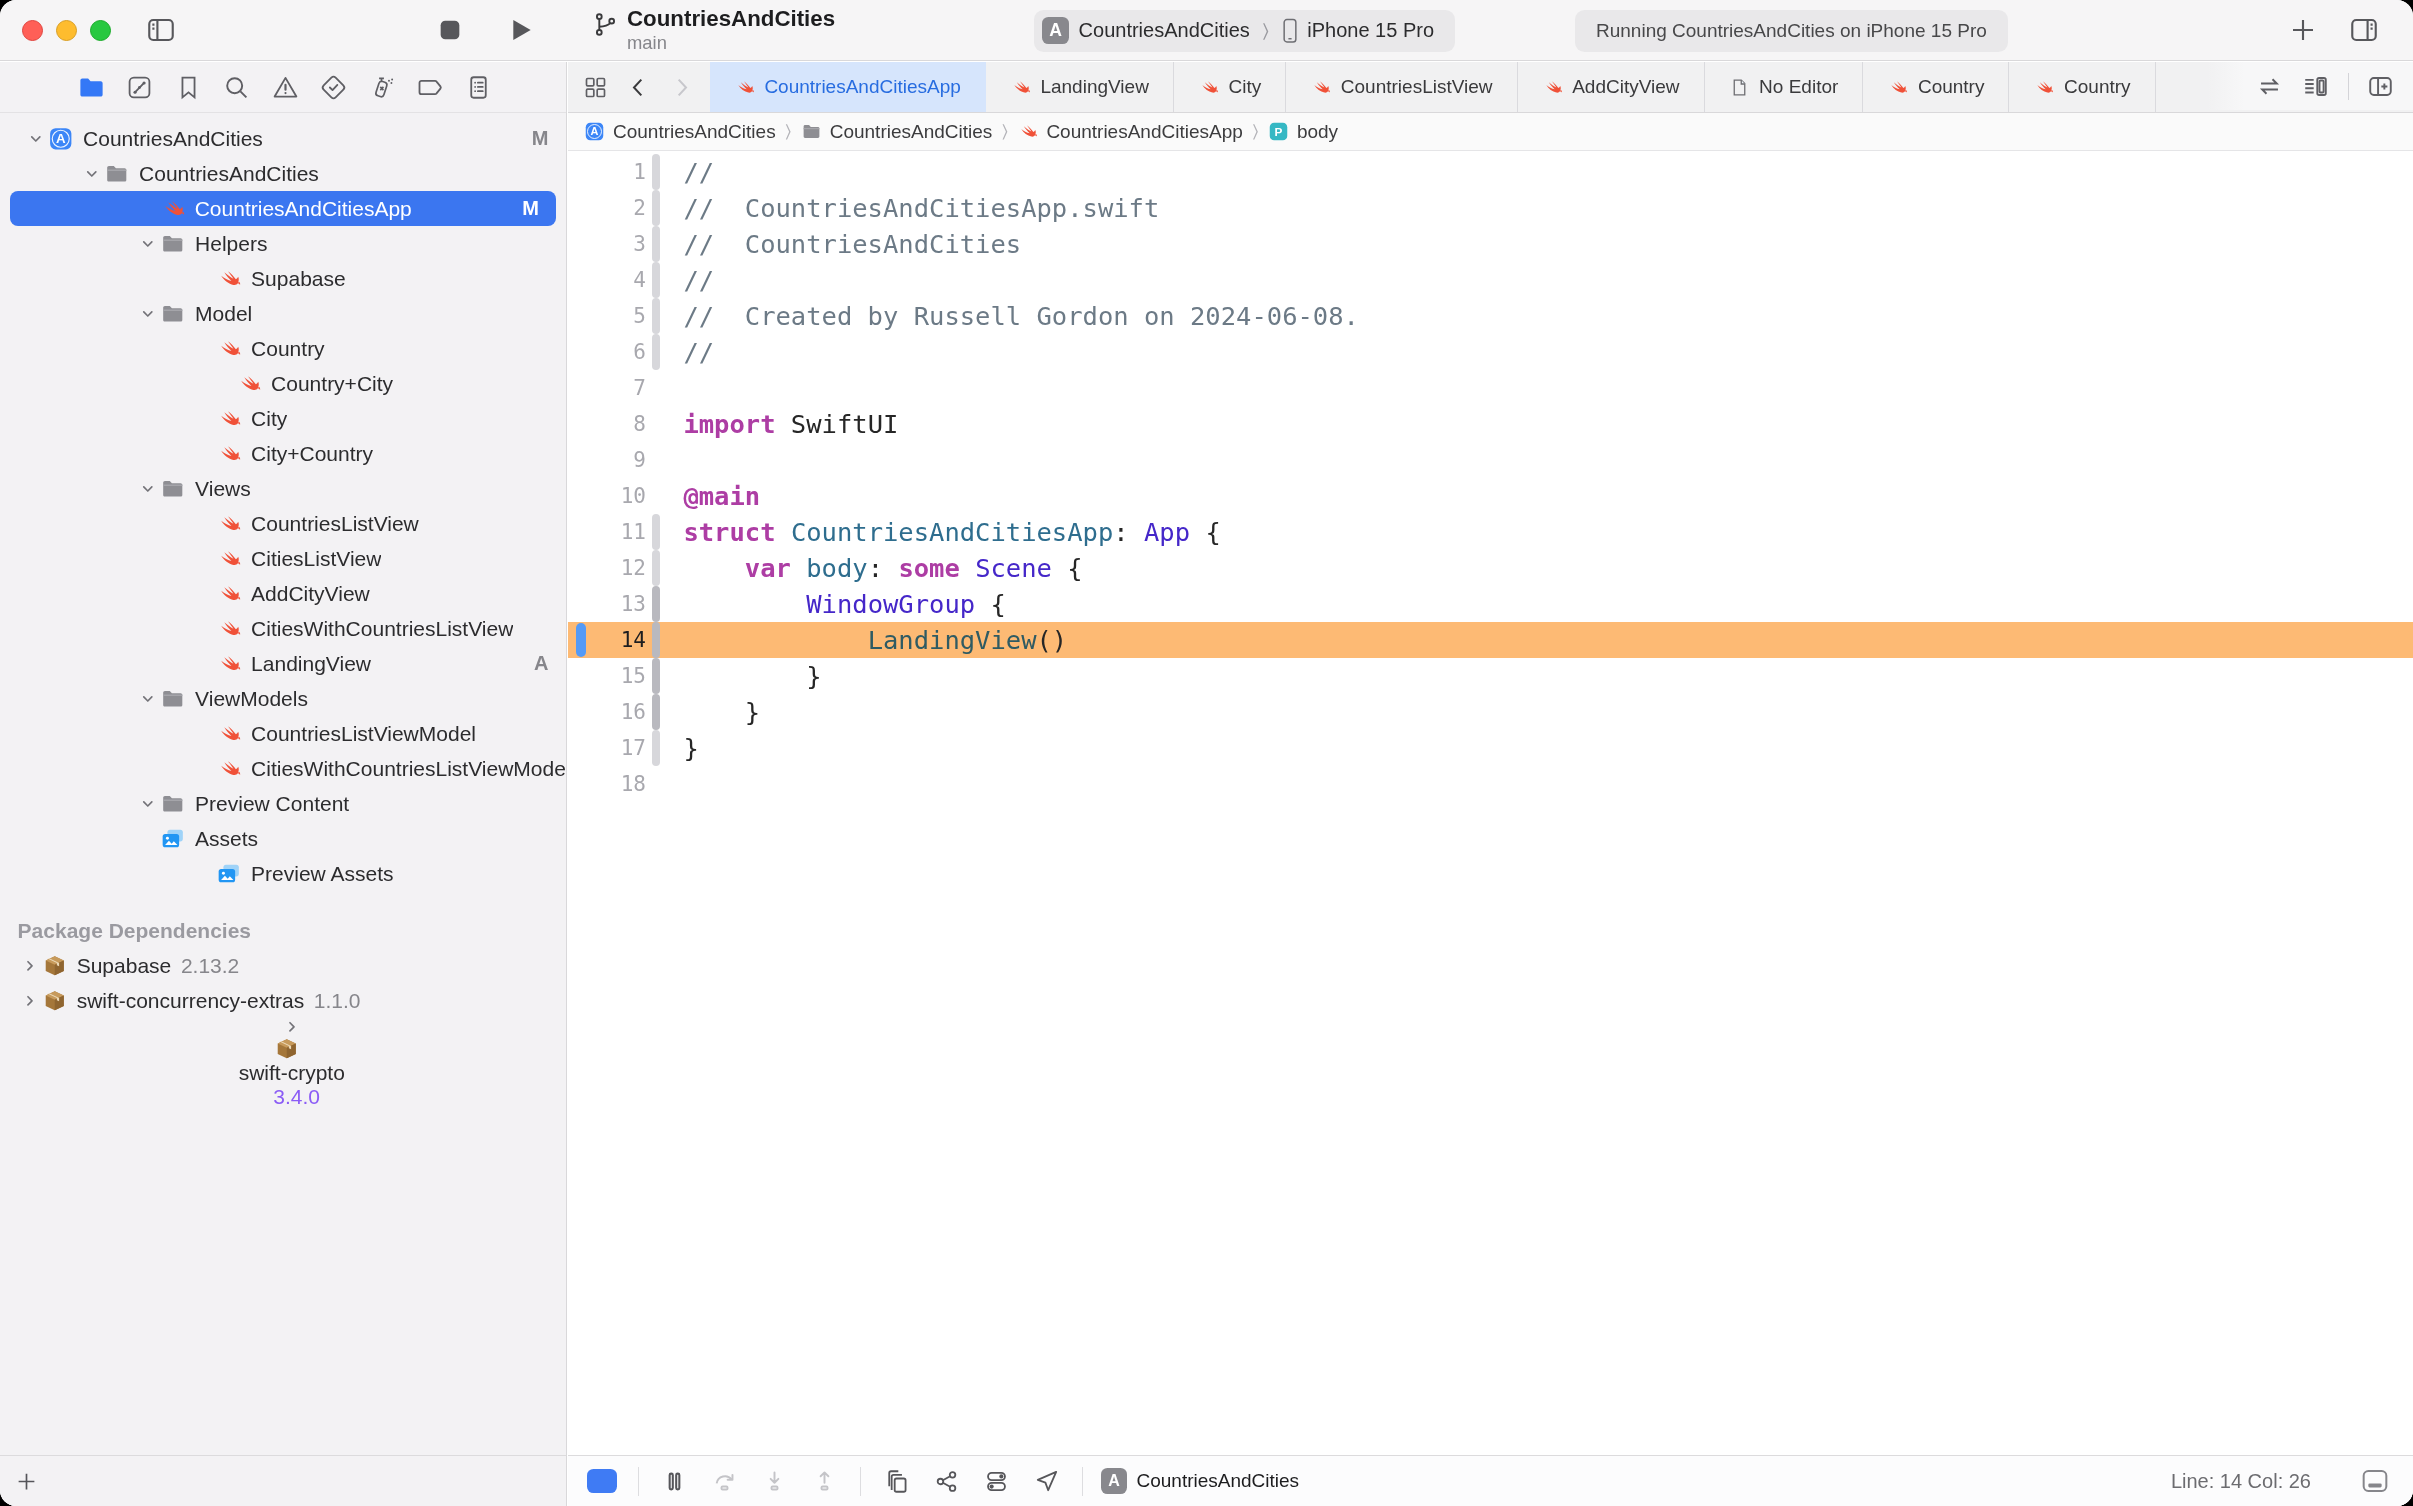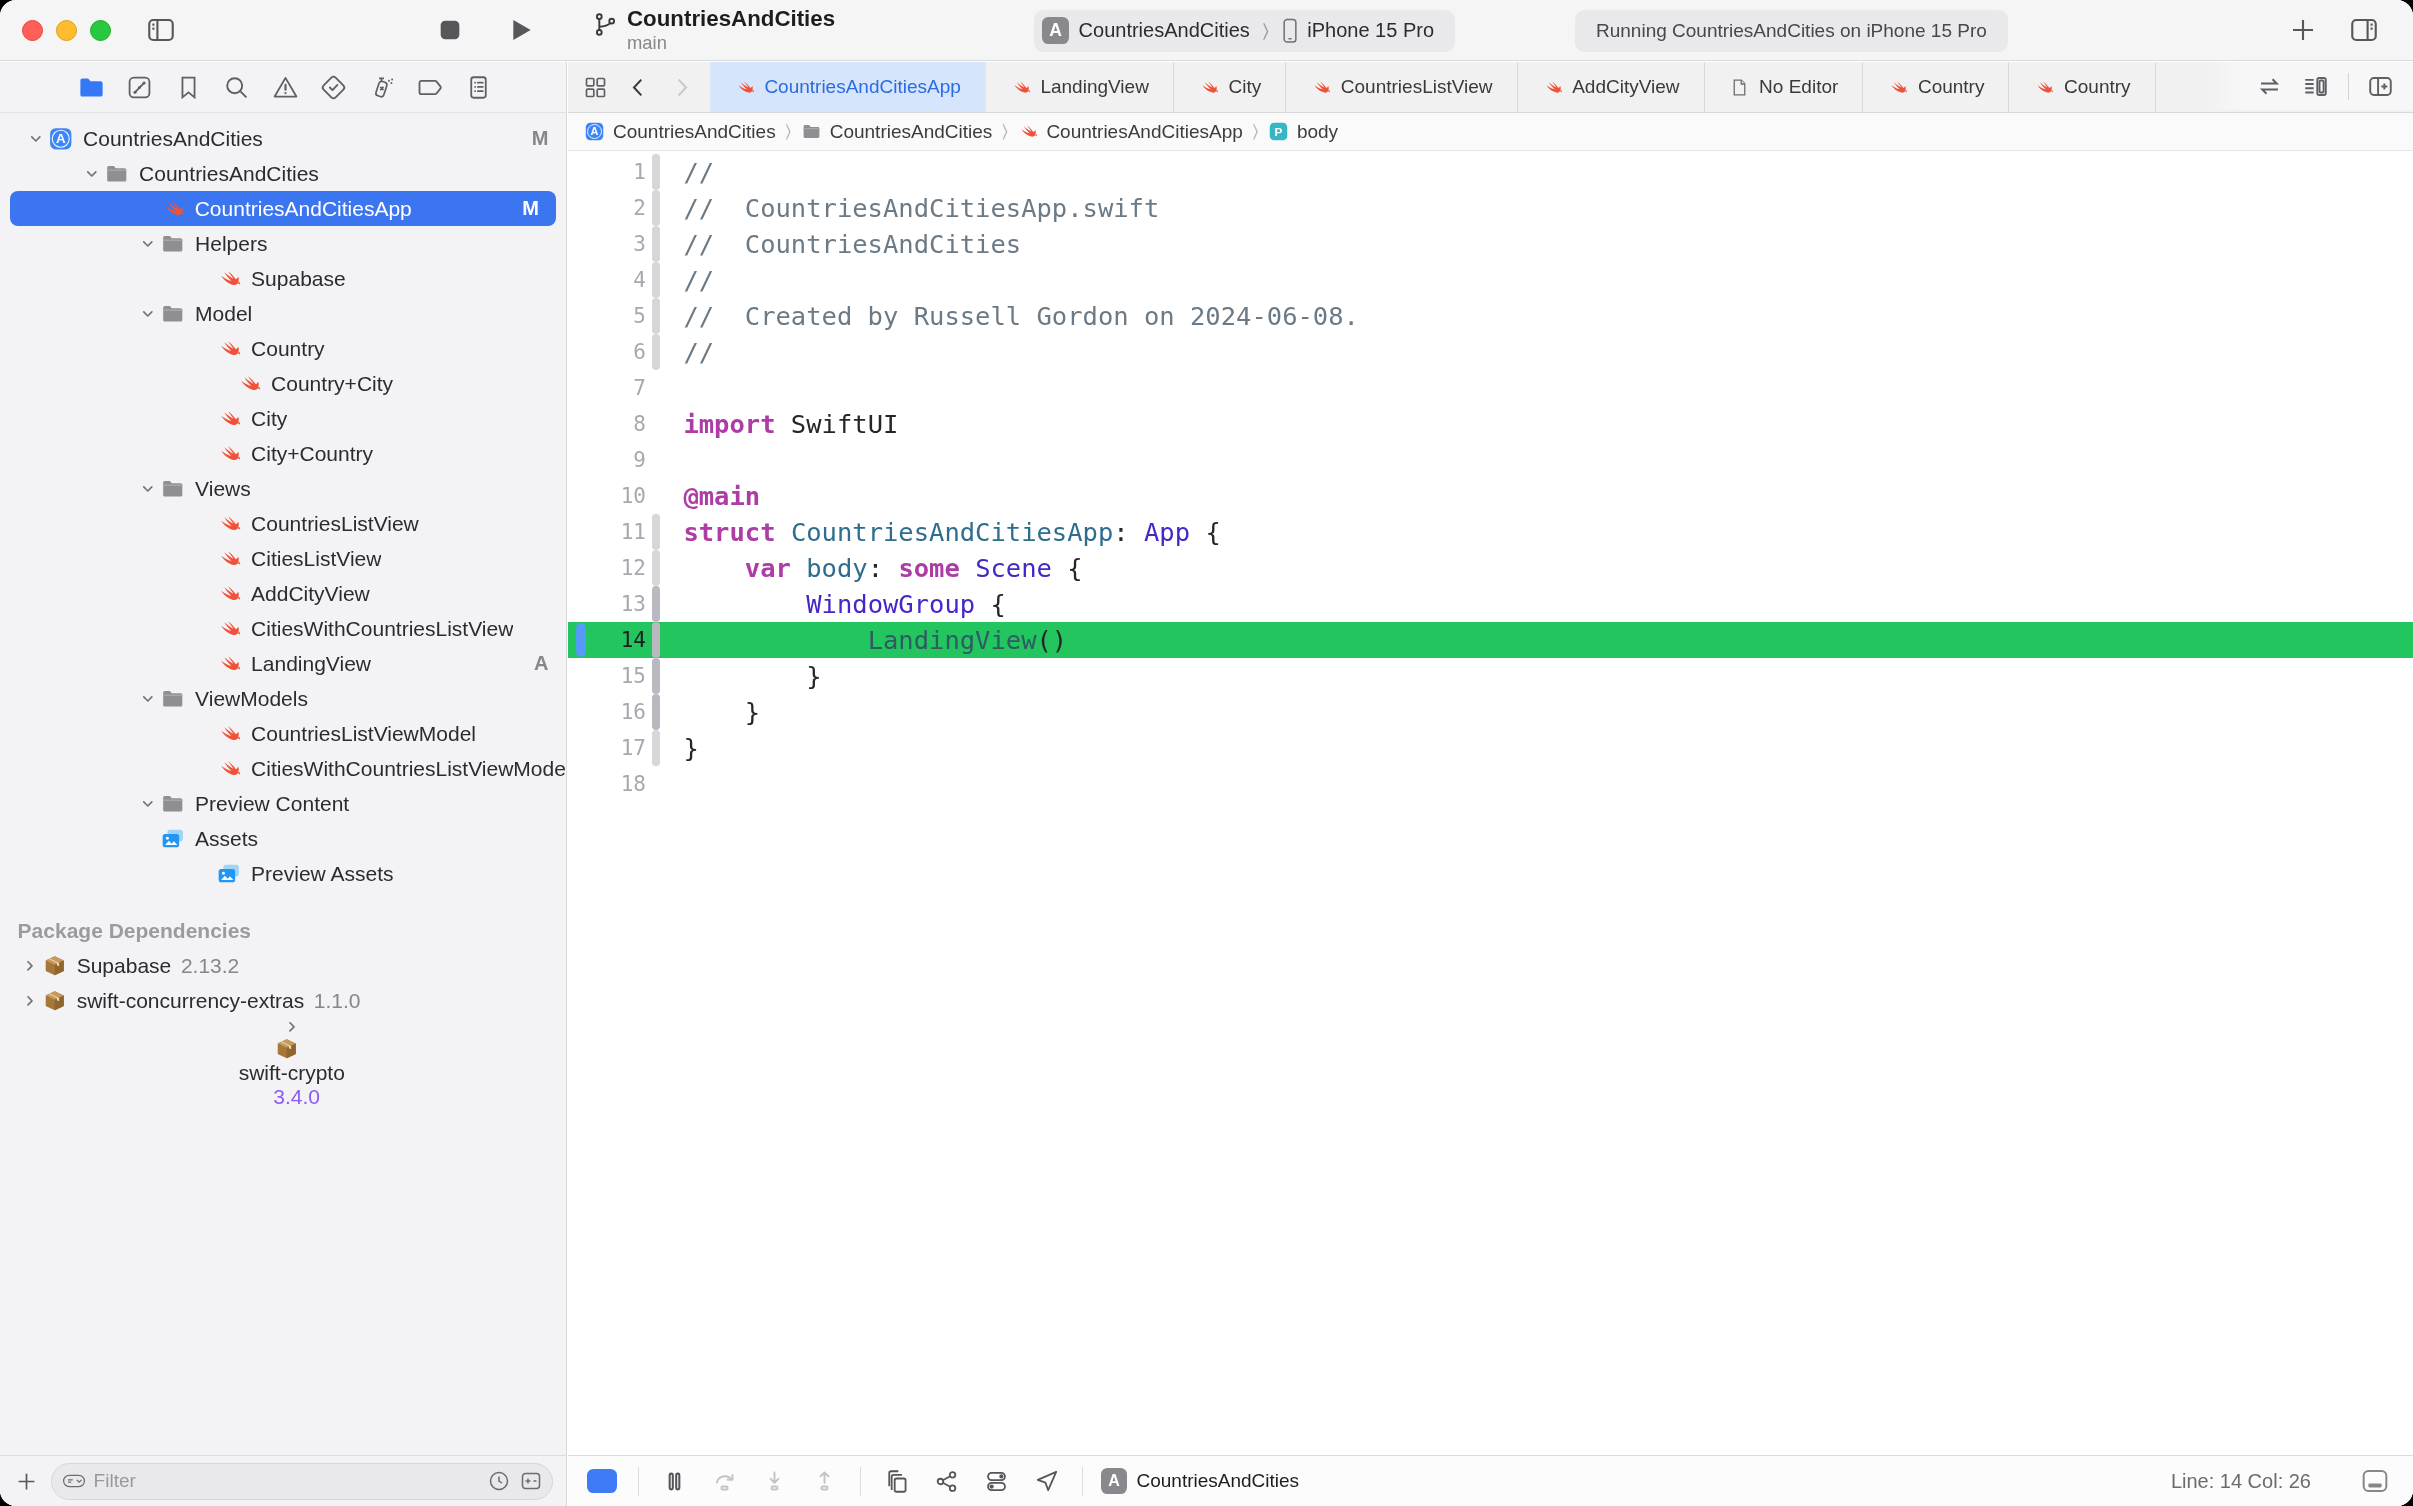--- a/index.html
+++ b/index.html
@@ -60,21 +60,21 @@
   .tabtools { position:absolute; right:0; top:0; bottom:1.6px; display:flex; align-items:center; gap:17.6px; padding:0 17.6px 0 48px; background:linear-gradient(90deg, rgba(241,241,242,0), #f7f7f8 18%); }
   .tabtools .vdiv { width:0.8px; height:27px; background:#d4d4d8; }
   .jumpbar { height:38px; background:#fafafa; border-bottom:1.6px solid #e5e5e7; display:flex; align-items:center; padding-left:16px; font-size:19px; color:#3c3c3e; gap:9.6px; }
   .jseg { display:flex; align-items:center; gap:8px; }
   .jseg .ticon{ width:21px; height:21px; margin:0; }
   .jsep { color:#b3b3b8; font-size:17.6px; }
 
   
   .editor { flex:1; overflow:hidden; position:relative; padding-top:3.2px; background:#fff; }
   .cline { position:relative; height:36px; display:flex; align-items:center; }
-  .cline.cur { background:#22c55e; }
+  .cline.cur { background:#fdba74; }
   .cline.cur::before { content:""; position:absolute; left:8px; top:0.8px; width:10.4px; height:34px; border-radius:5.6px; background:#549af6; }
   .lnum { width:78px; text-align:right; font-family:"DejaVu Sans Mono", monospace; font-size:21px; color:#a8a8ae; flex:none; }
   .cline.cur .lnum { color:#1d1d1f; }
   .chg { width:8.8px; margin-left:5.6px; height:36px; flex:none; border-radius:4px; }
   .chg.l { background:#d7d7db; } .chg.d { background:#b9b9bf; }
   .ltext { white-space:pre; font-family:"DejaVu Sans Mono", monospace; font-size:25.5px; margin-left:23px; color:#262626; }
   .tok-c { color:#6c7a86; } .tok-k { color:#ad3da4; font-weight:700; }
   .tok-td { color:#2e6d8e; } .tok-ts { color:#4527c9; } .tok-tp { color:#2f5b63; } .tok-p { color:#262626; }
 
   
@@ -513,36 +513,20 @@
             </svg>
           </span>
           <span>swift-crypto</span>
           <span style="color: #8b5cf6; margin-left: 9.6px;">3.4.0</span>
         </div>
       </div>
     <div class="filterbar">
       <svg class="plusbtn" viewBox="0 0 24 24" fill="none" stroke="currentColor" stroke-width="1.5">
           <path d="M12 5v14M5 12h14"></path>
         </svg>
-      <div class="filterfield">
-        <svg class="ficon" viewBox="0 0 30 24" fill="none" stroke="currentColor" stroke-width="1.5">
-            <rect x="2" y="5" width="26" height="14" rx="7"></rect>
-            <path d="M7.5 10.5h6M7.5 13.5h4"></path>
-            <path d="M18.5 10.5l3 3 3-3"></path>
-          </svg>
-        <input placeholder="Filter" style="">
-        <svg class="ficon" viewBox="0 0 24 24" fill="none" stroke="currentColor" stroke-width="1.5">
-            <circle cx="12" cy="12" r="8.5"></circle>
-            <path d="M12 7.5V12l3 2"></path>
-          </svg>
-        <svg class="ficon" viewBox="0 0 24 24" fill="none" stroke="currentColor" stroke-width="1.5">
-            <rect x="3.5" y="4.5" width="17" height="15" rx="3"></rect>
-            <path d="M9 9.5v5M6.5 12h5M14.5 12h3"></path>
-          </svg>
-      </div>
     </div>
   </div>
 
   <div class="main">
     <div class="tabbar">
       <div class="tabnav">
         <span class="nicon">
           <svg viewBox="0 0 24 24" fill="none" stroke="currentColor" stroke-width="1.5">
               <rect x="4" y="4" width="6.5" height="6.5" rx="1"></rect>
               <rect x="13.5" y="4" width="6.5" height="6.5" rx="1"></rect>

